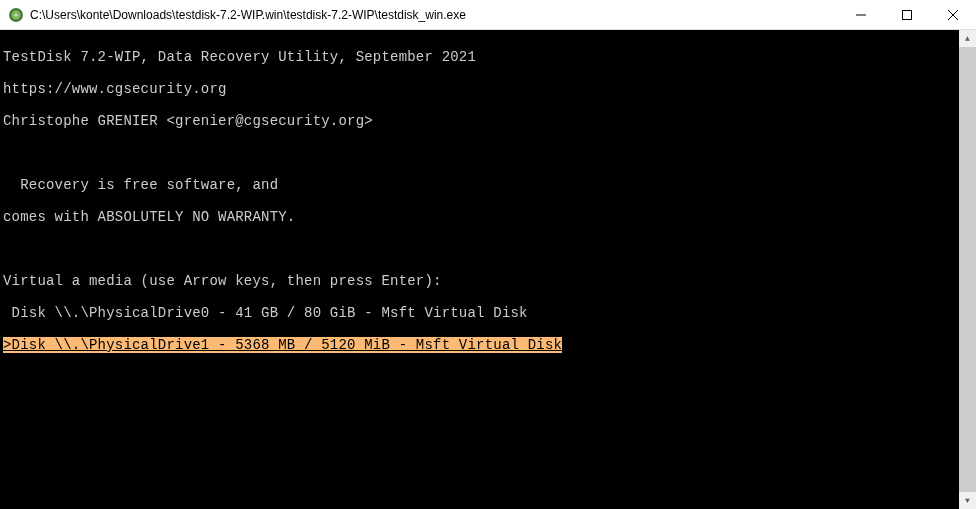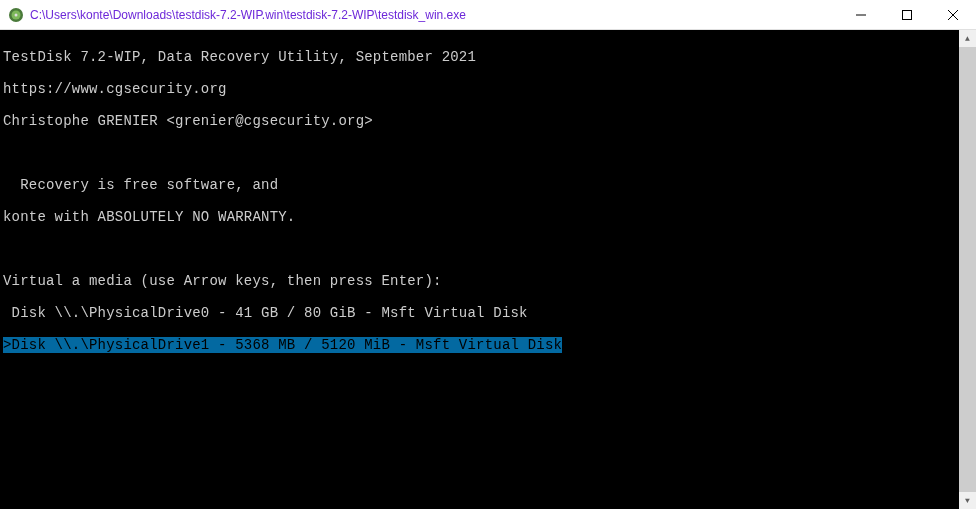--- a/index.html
+++ b/index.html
@@ -30,21 +30,21 @@
       display: flex;
       align-items: center;
       justify-content: center;
     }
     .titlebar-icon svg {
       width: 16px;
       height: 16px;
     }
     .titlebar-text {
       font-size: 12px;
-      color: #6d28d9;
+      color: #000000;
       flex: 1;
       white-space: nowrap;
       overflow: hidden;
     }
     .window-controls {
       display: flex;
       height: 100%;
     }
     .window-btn {
       width: 46px;
@@ -93,23 +93,24 @@
       display: flex;
       align-items: center;
       justify-content: center;
       font-size: 8px;
       color: #606060;
     }
     .scrollbar-arrow.up { top: 0; }
     .scrollbar-arrow.down { bottom: 0; }
     .line { display: block; }
     .selected-line {
-      background: #0369a1;
+      background: #fdba74;
       color: #000;
       display: inline;
+      text-decoration: underline;
     }
   </style>
 </head>
 <body>
 
 <div class="titlebar">
   <span class="titlebar-icon">
     <svg viewBox="0 0 16 16">
       <circle cx="8" cy="8" r="7" fill="#4a7a3a"></circle>
       <circle cx="8" cy="8" r="4.5" fill="#7db85a"></circle>
@@ -136,21 +137,21 @@
     </div>
   </div>
 </div>
 
 <div class="console">
 <span class="line">TestDisk 7.2-WIP, Data Recovery Utility, September 2021</span>
 <span class="line">https://www.cgsecurity.org</span>
 <span class="line">Christophe GRENIER &lt;grenier@cgsecurity.org&gt;</span>
 <span class="line"> </span>
 <span class="line">  Recovery is free software, and</span>
-<span class="line">konte with ABSOLUTELY NO WARRANTY.</span>
+<span class="line">comes with ABSOLUTELY NO WARRANTY.</span>
 <span class="line"> </span>
 <span class="line">Virtual a media (use Arrow keys, then press Enter):</span>
 <span class="line"> Disk \\.\PhysicalDrive0 - 41 GB / 80 GiB - Msft Virtual Disk</span>
 <span class="line"><span class="selected-line">&gt;Disk \\.\PhysicalDrive1 - 5368 MB / 5120 MiB - Msft Virtual Disk</span></span>
 <span class="line"> </span>
 <span class="line"> </span>
 <span class="line"> </span>
 <span class="line"> </span>
 <span class="line"> </span>
 

